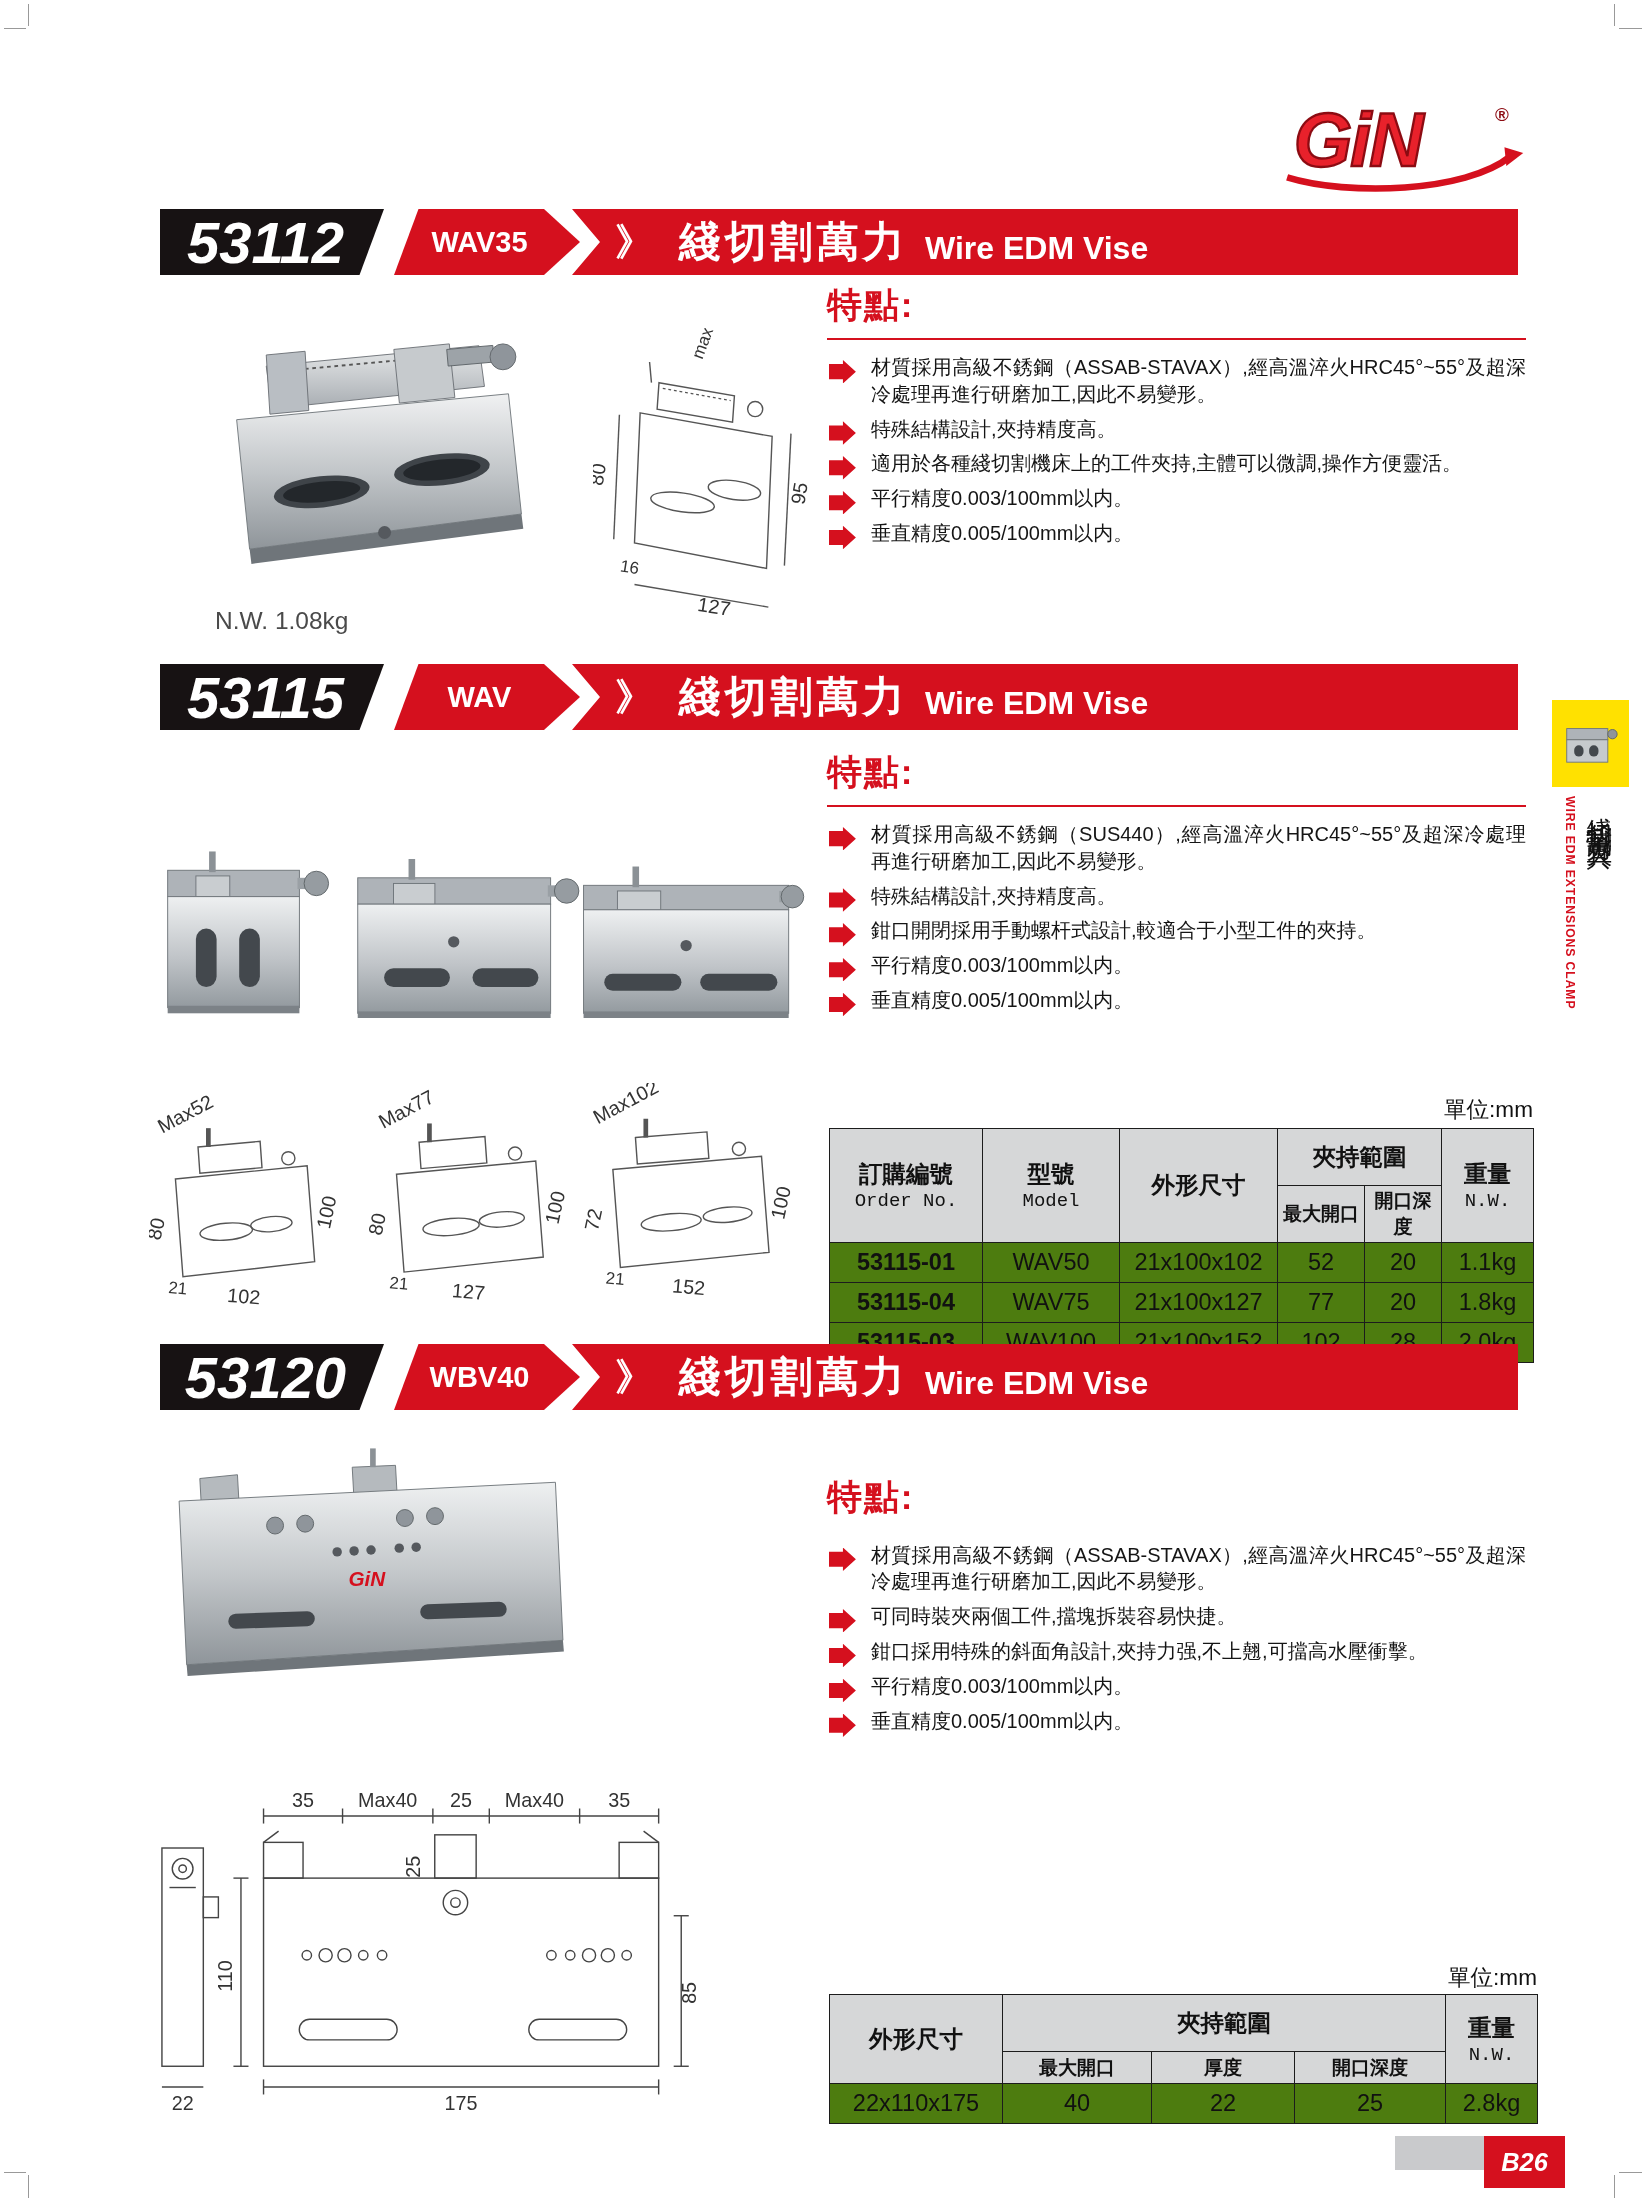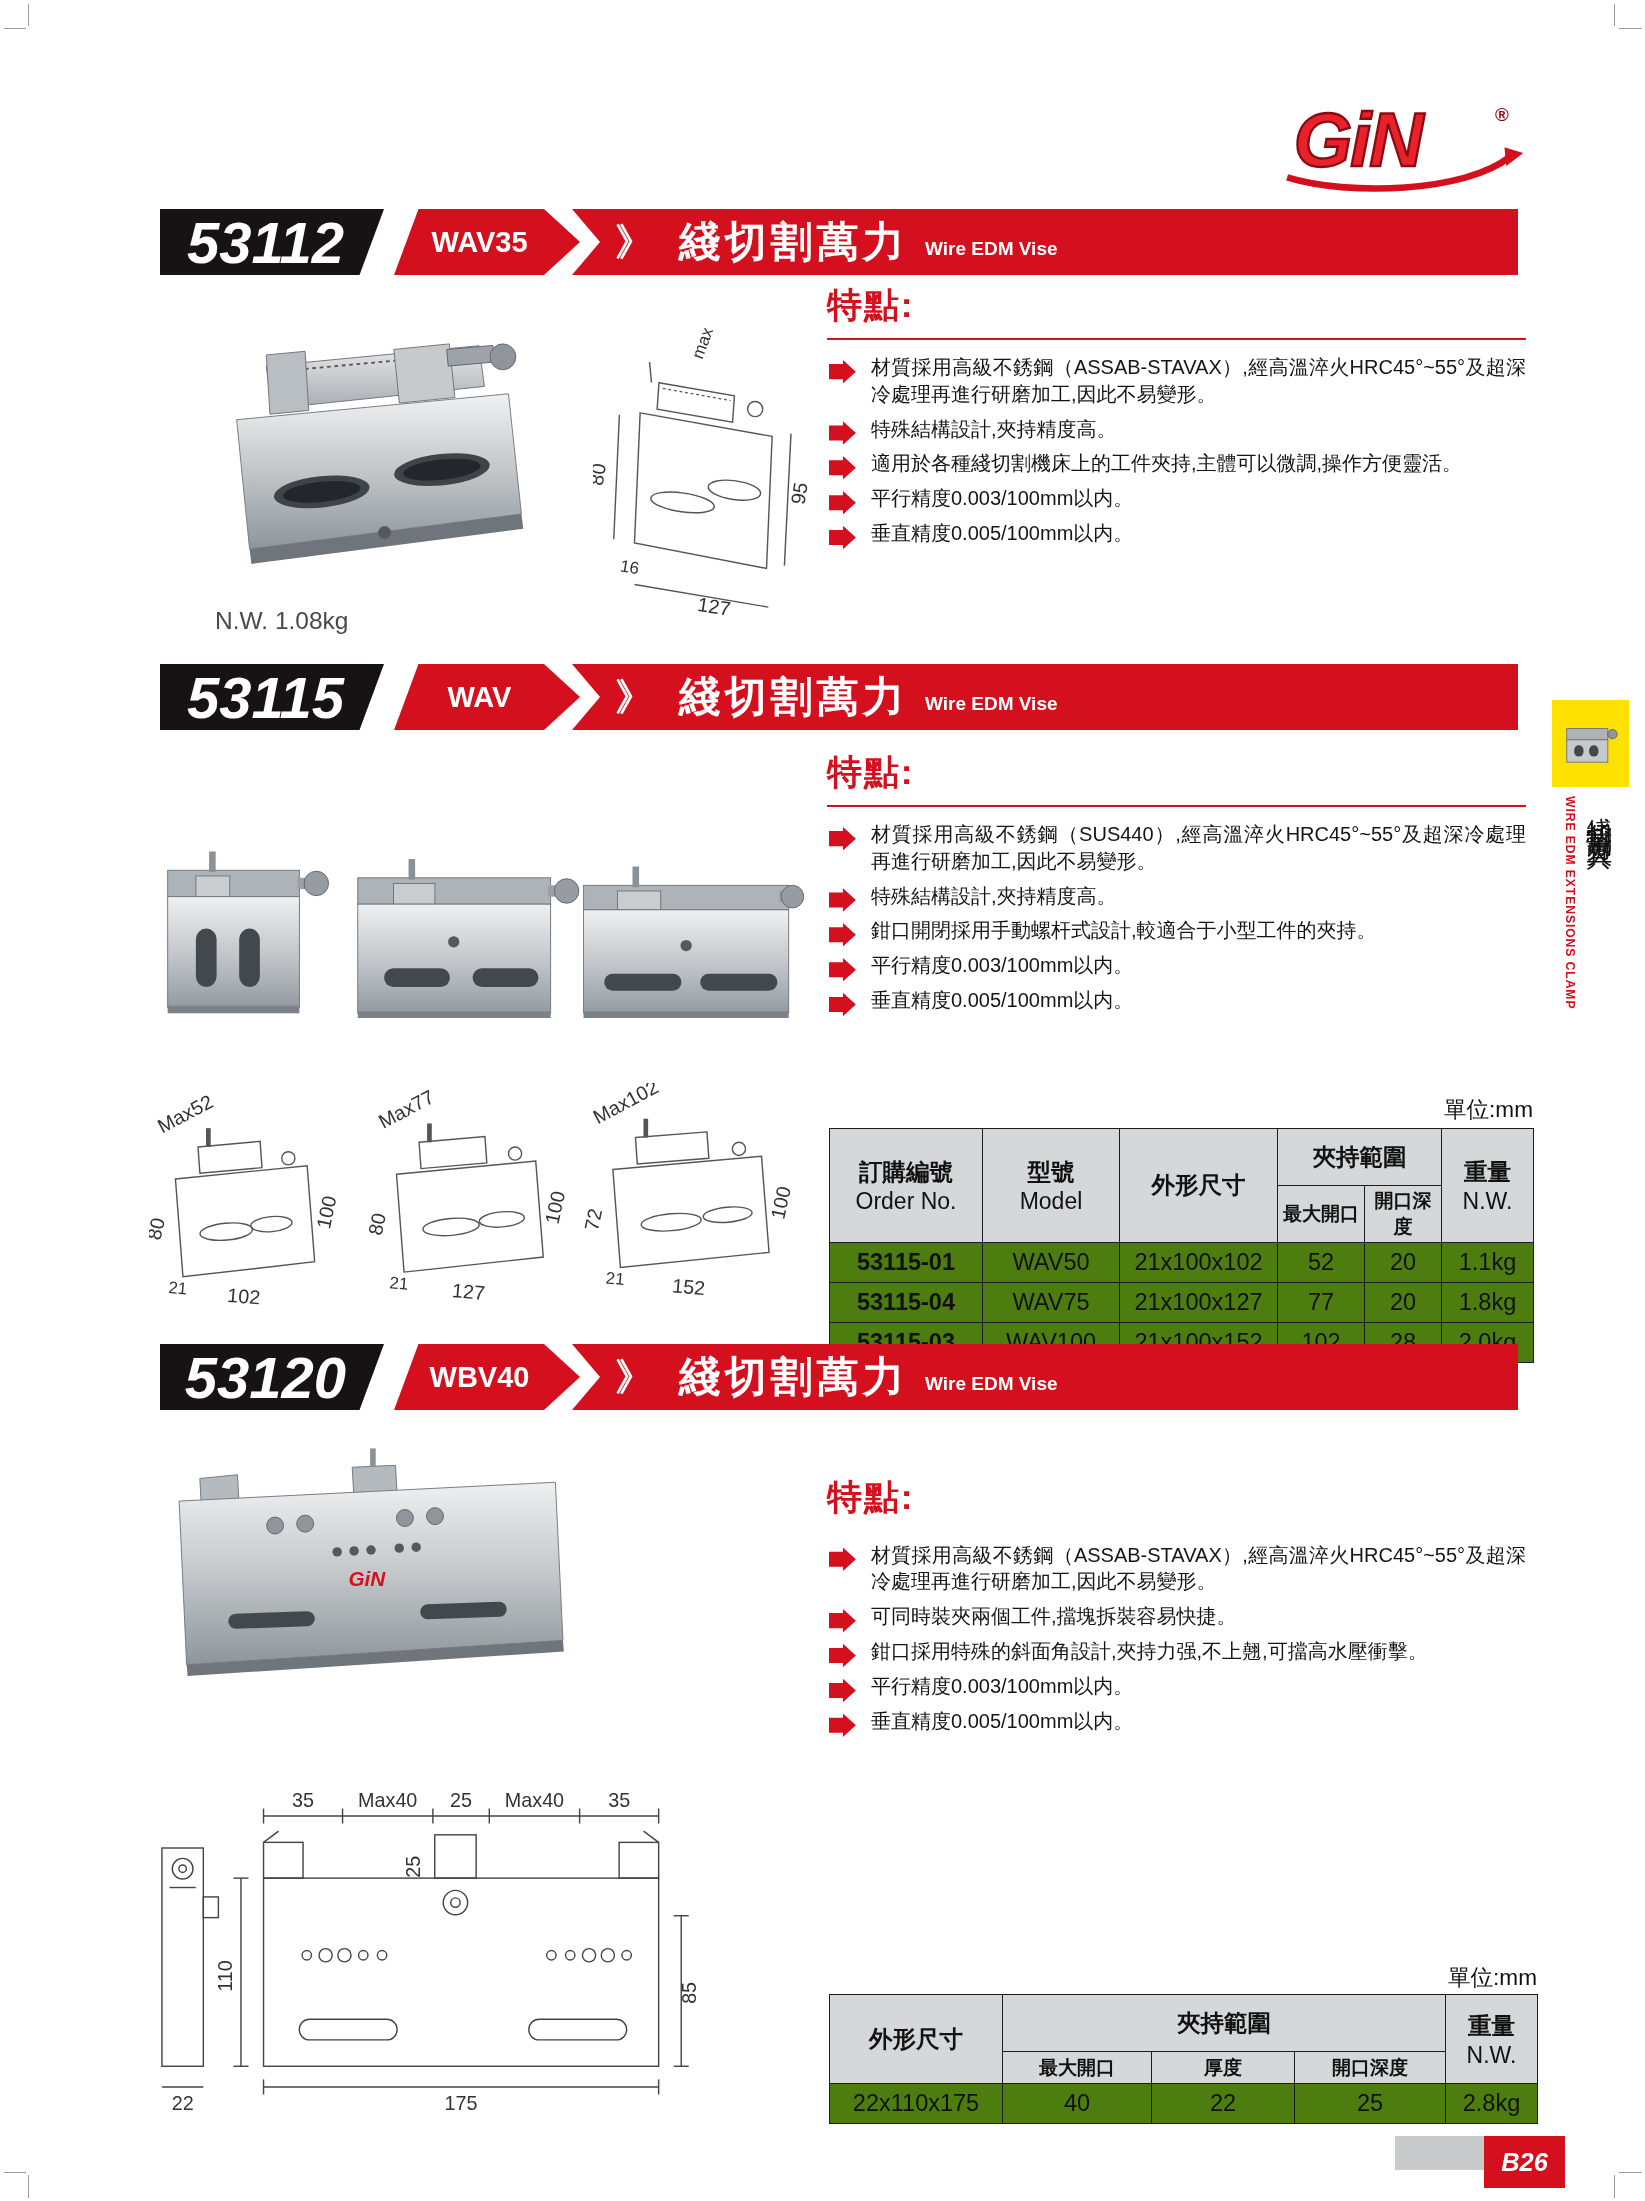--- a/index.html
+++ b/index.html
@@ -21,42 +21,42 @@
       display:flex; align-items:center; justify-content:center; padding-right:13px;}
   .hm{position:absolute; left:234px; top:0; width:186px; height:66px; background:var(--red);
       clip-path:polygon(24.5px 0,calc(100% - 36px) 0,100% 50%,calc(100% - 36px) 100%,0 100%);
       color:#fff; font-weight:bold; font-size:29px;
       display:flex; align-items:center; justify-content:center; padding-right:15px;}
   .hb{position:absolute; left:412px; top:0; right:0; height:66px; background:var(--red);
       clip-path:polygon(0 0,100% 0,100% 100%,0 100%,28px 50%);
       color:#fff; display:flex; align-items:center; padding-left:43px;}
   .chev{font-size:38px; font-weight:bold; margin-right:26px;}
   .tzh{font-size:42px; font-weight:bold; letter-spacing:3.8px;}
-  .ten{font-size:19px; font-weight:bold; margin-left:17px; position:relative; top:6.6px;}
+  .ten{font-size:32px; font-weight:bold; margin-left:17px; position:relative; top:6.6px;}
 
   
   .features{width:699px;}
   .ftitle{color:var(--red); font-size:35px; font-weight:bold; letter-spacing:1.9px;}
   .fline{height:2.8px; background:var(--red); margin-top:8.5px;}
   .flist{list-style:none; margin-top:14px;}
   .flist li{position:relative; padding-left:44px; font-size:20px; line-height:1.32;
             margin-bottom:8.5px; color:var(--ink); text-align:justify;}
   .bullet{position:absolute; left:1.9px; top:5.6px; width:27px; height:23.5px; background:var(--red);
           clip-path:polygon(0 18%,52% 18%,52% 0,100% 50%,52% 100%,52% 82%,0 82%);}
 
   .caption{font-size:24.5px; color:#4a4a4a;}
 
   
   .unit{font-size:22.6px; text-align:right; color:#111; width:207px;}
   table.spec{border-collapse:collapse; background:#4d7c0f;}
   table.spec td{border:1.9px solid #1c1c1c; text-align:center; vertical-align:middle;
                 font-size:23.5px; color:#111; padding:1.9px 4.7px;}
   table.spec tr.hdr td{background:#d6d7d8;}
   .hzh{font-size:23.5px; font-weight:bold;}
-  .hen{font-size:23px; font-weight:normal;}
+  .hen{font-size:19px; font-weight:normal;font-family:Liberation Mono, monospace;}
   td.rangecell{font-size:24.5px; font-weight:bold; height:57px;}
   tr.sub td{font-size:19px; height:32px; font-weight:bold;}
   tr.data td{height:40px;}
   td.b{font-weight:bold;}
 
   
   .side-tab{left:1552px; top:700px; width:77px;}
   .tab-icon-box{width:77px; height:87px; background:#ffe100; display:flex; align-items:center; justify-content:center;}
   .tab-texts{display:flex; flex-direction:row; justify-content:center; gap:5.6px; margin-top:9.4px;}
   .tab-en{writing-mode:vertical-rl; font-size:12.2px; color:var(--red); letter-spacing:0.9px; font-weight:bold;}

